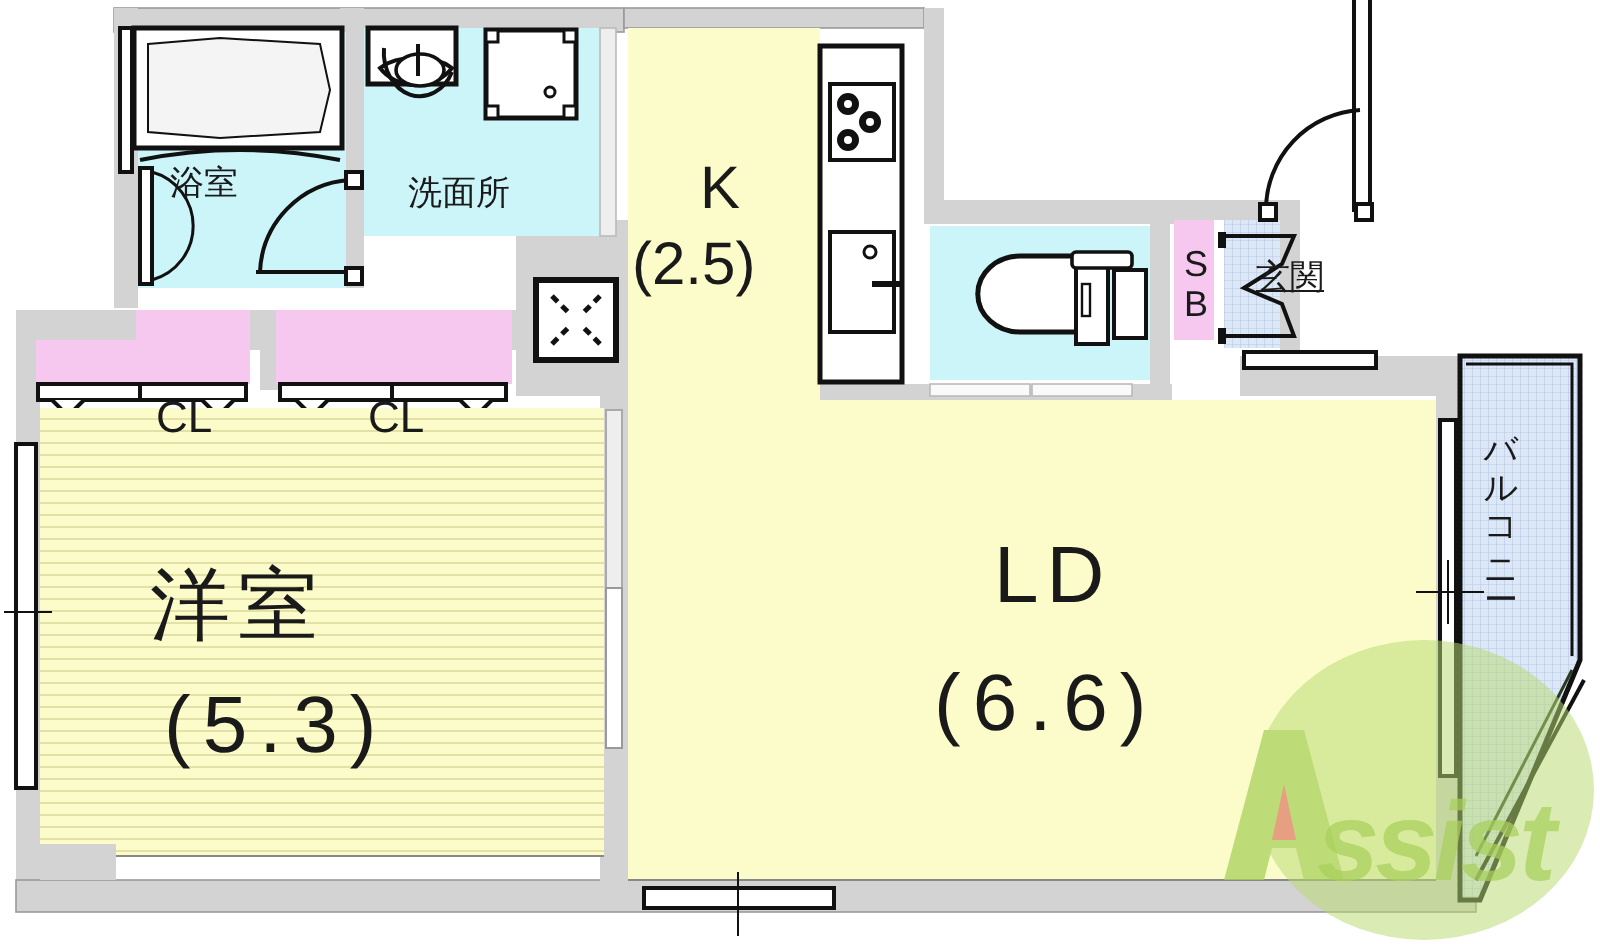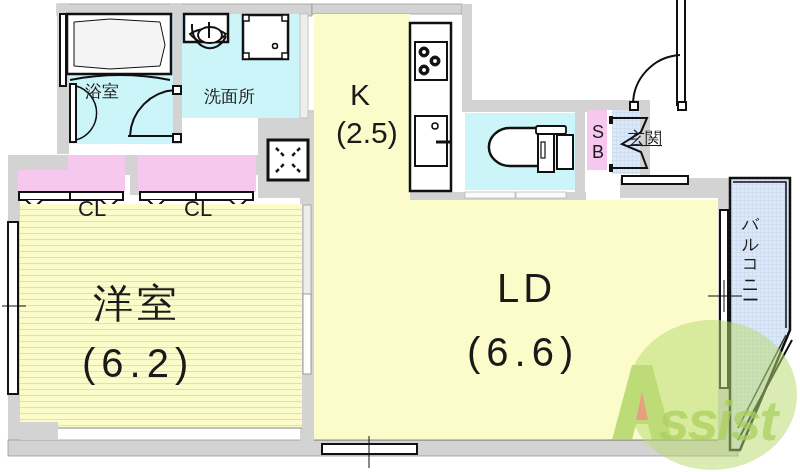--- a/index.html
+++ b/index.html
@@ -184,28 +184,28 @@
     <line x1="611" y1="164" x2="611" y2="172" stroke-width="4"></line>
   </g>
 
   <g opacity="0.75">
     <ellipse cx="712" cy="395" rx="85" ry="75" fill="#b8d870" opacity="0.7"></ellipse>
     <path d="M632 365 L652 365 L672 440 L652 440 L648 424 L636 424 L632 440 L612 440 Z" fill="#a8d05a"></path>
     <path d="M636 420 L648 420 L642 392 Z" fill="#e0806a"></path>
   </g>
 </svg>
 
-<div class="lbl room-name-lg" style="left:93px; top:283px;">洋室</div>
-<div class="lbl room-size-lg" style="left:82px; top:343px;">(6.2)</div>
+<div class="lbl room-name-lg" style="left:75px; top:283px;">洋室</div>
+<div class="lbl room-size-lg" style="left:82px; top:343px;">(5.3)</div>
 
 <div class="lbl room-name-lg" style="left:497px; top:268px;">LD</div>
 <div class="lbl room-size-lg" style="left:467px; top:332px;">(6.6)</div>
 
 <div class="lbl room-name-md" style="left:350px; top:80px;">K</div>
-<div class="lbl room-size-md" style="left:336px; top:118px;">(2.5)</div>
+<div class="lbl room-size-md" style="left:316px; top:118px;">(2.5)</div>
 
 <div class="lbl small" style="left:85px; top:83px;">浴室</div>
 <div class="lbl small" style="left:204px; top:88px;">洗面所</div>
 <div class="lbl small" style="left:628px; top:130px;text-decoration:underline;">玄関</div>
 
 <div class="lbl cl" style="left:78px; top:162px;">CL</div>
 <div class="lbl cl" style="left:184px; top:162px;">CL</div>
 
 <div class="lbl sb" style="left:590px; top:122px; width:16px;">
   <div>S</div>

